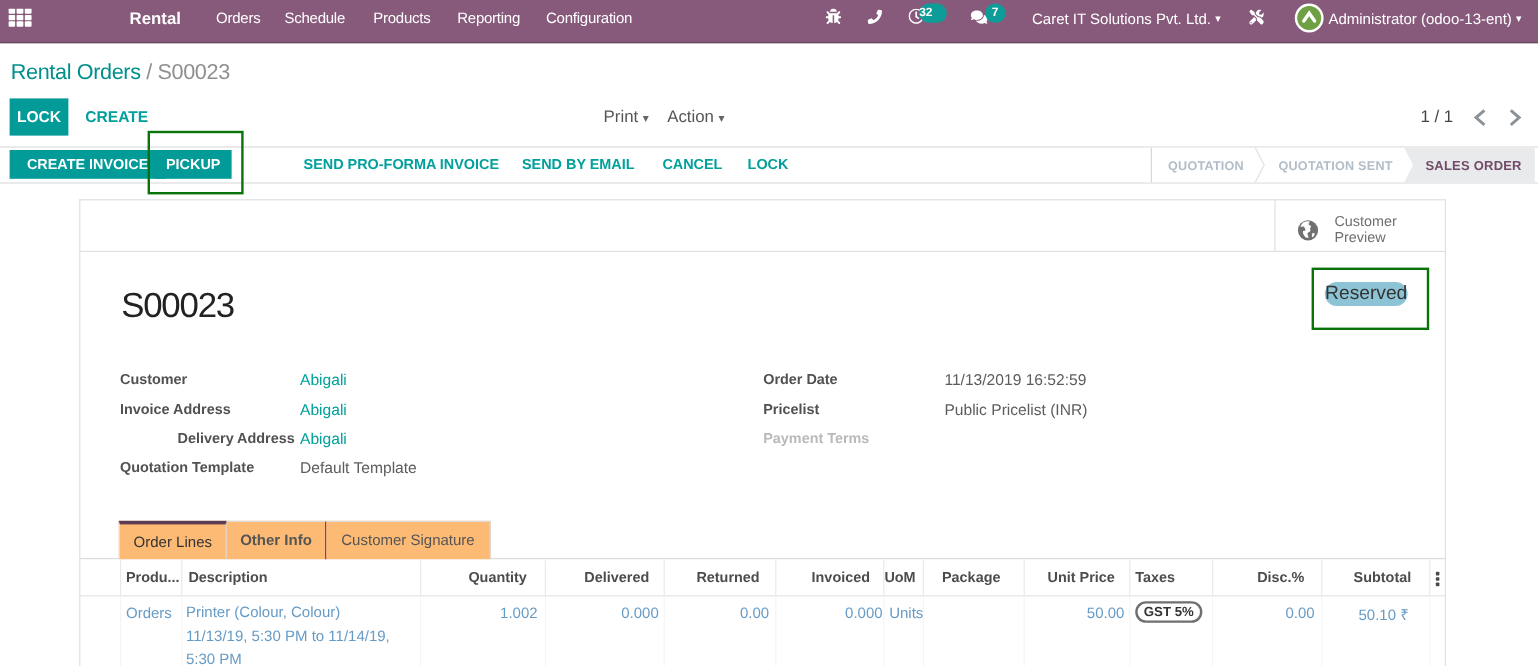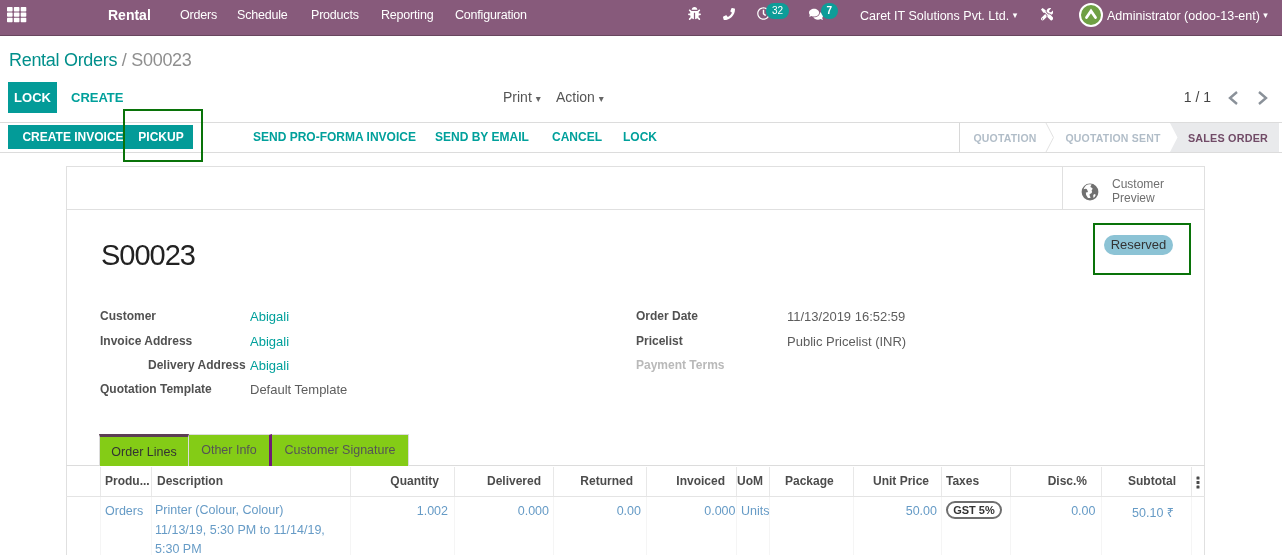--- a/index.html
+++ b/index.html
@@ -29,21 +29,21 @@
   
   #sheet { left:66px; top:166px; width:1139px; height:390px; background:#fff; border:1px solid #e0e0e0; border-bottom:none; }
   #btnbox { left:66px; top:166px; width:1139px; height:44px; border-bottom:1px solid #e0e0e0; }
   #custprev { position:absolute; left:996px; top:0; width:142px; height:43px; border-left:1px solid #e0e0e0; color:#6f6f6f; font-size:12px; }
   #title { left:101px; top:241px; font-size:29px; letter-spacing:-1px; color:#222; line-height:1; }
   .flabel { position:absolute; font-size:12px; font-weight:bold; color:#515151; }
   .fval { position:absolute; font-size:13px; color:#5d5d5d; }
   .fteal { position:absolute; font-size:13px; color:#00a09b; }
 
   
-  .tab { position:absolute; top:434px; height:32px; line-height:31px; font-size:12.5px; text-align:center; background:#84cc16; }
+  .tab { position:absolute; top:434px; height:32px; line-height:31px; font-size:12.5px; text-align:center; background:#fdba74; }
 
   
   .th { position:absolute; top:474px; font-size:12px; font-weight:bold; color:#4c4c4c; }
   .num { text-align:right; }
   .cell { position:absolute; font-size:12.5px; color:#669bc6; }
 
   .greenbox { position:absolute; border:2px solid #097309; z-index:50; }
 </style>
 </head>
 <body>
@@ -129,30 +129,30 @@
 <div class="fval" style="left:250px; top:382px;">Default Template</div>
 
 
 <div class="flabel" style="left:636px; top:309px;">Order Date</div>
 <div class="fval" style="left:787px; top:309px;">11/13/2019 16:52:59</div>
 <div class="flabel" style="left:636px; top:334px;">Pricelist</div>
 <div class="fval" style="left:787px; top:334px;">Public Pricelist (INR)</div>
 <div class="flabel" style="left:636px; top:358px; color:#b9b9b9;">Payment Terms</div>
 
 
-<div class="abs" style="left:1104px; top:235px; width:69px; height:20px; background:#8cc3d5; border-radius:10px; color:#333; font-size:13px; text-align:center; line-height:20px;">Reserved</div>
+<div class="abs" style="left:1104px; top:235px; width:69px; height:20px; background:#8cc3d5; border-radius:10px; color:#333; font-size:16px; text-align:center; line-height:20px;">Reserved</div>
 
 
 <div class="greenbox" style="left:123px; top:109px; width:80px; height:53px;"></div>
 <div class="greenbox" style="left:1093px; top:223px; width:98px; height:52px;"></div>
 
 
 <div class="abs" style="left:66px; top:465px; width:1139px; height:1px; background:#dcdcdc;"></div>
 <div class="tab" style="left:99px; width:90px; border:1px solid #dcdcdc; border-top:3px solid #5c3d54; border-bottom:none; height:32px; color:#333;">Order Lines</div>
-<div class="tab" style="left:189px; width:83px; border-right:3px solid #701a75; border-top:1px solid #dcdcdc; color:#555;">Other Info</div>
+<div class="tab" style="left:189px; width:83px; border-right:1px solid #701a75; border-top:1px solid #dcdcdc; color:#555;font-weight:bold;">Other Info</div>
 <div class="tab" style="left:272px; width:137px; border-right:1px solid #dcdcdc; border-top:1px solid #dcdcdc; color:#555;">Customer Signature</div>
 
 
 <div class="th" style="left:105px;">Produ...</div>
 <div class="th" style="left:157px;">Description</div>
 <div class="th num" style="left:359px; width:80px;">Quantity</div>
 <div class="th num" style="left:461px; width:80px;">Delivered</div>
 <div class="th num" style="left:553px; width:80px;">Returned</div>
 <div class="th num" style="left:645px; width:80px;">Invoiced</div>
 <div class="th" style="left:737px;">UoM</div>
@@ -190,21 +190,21 @@
 <svg class="abs" style="left:687.5px;top:6.5px" width="13" height="13" viewBox="0 0 512 512">
     <path fill="#fff" d="M511.988 288.9c-.478 17.43-15.217 31.1-32.653 31.1H424v16c0 21.864-4.882 42.584-13.6 61.145l60.228 60.228c12.496 12.497 12.496 32.758 0 45.255-12.498 12.497-32.759 12.496-45.256 0l-54.736-54.736C345.886 467.965 314.351 480 280 480V236c0-6.627-5.373-12-12-12h-24c-6.627 0-12 5.373-12 12v244c-34.351 0-65.886-12.035-90.636-32.108l-54.736 54.736c-12.498 12.497-32.759 12.496-45.256 0-12.496-12.497-12.496-32.758 0-45.255l60.228-60.228C92.882 378.584 88 357.864 88 336v-16H32.666C15.23 320 .491 306.33.013 288.9-.484 270.816 14.028 256 32 256h56v-58.745l-46.628-46.628c-12.496-12.497-12.496-32.758 0-45.255 12.498-12.497 32.758-12.497 45.256 0L141.255 160h229.489l54.627-54.628c12.498-12.497 32.758-12.497 45.256 0 12.496 12.497 12.496 32.758 0 45.255L424 197.255V256h56c17.972 0 32.484 14.816 31.988 32.9zM257 0c-61.856 0-112 50.144-112 112h224C369 50.144 318.856 0 257 0z"></path>
   </svg>
 <svg class="abs" style="left:722.5px;top:8px" width="12" height="12" viewBox="0 0 512 512">
     <path fill="#fff" d="M493.4 24.6l-104-24c-11.3-2.6-22.9 3.3-27.5 13.9l-48 112c-4.2 9.8-1.4 21.3 6.9 28l60.6 49.6c-36 76.7-98.9 140.5-177.2 177.2l-49.6-60.6c-6.8-8.3-18.2-11.1-28-6.9l-112 48C3.9 366.5-2 378.1.6 389.4l24 104C27.1 504.2 36.7 512 48 512c256.1 0 464-207.5 464-464 0-11.2-7.7-20.9-18.6-23.4z"></path>
   </svg>
 <g></g>
 <svg class="abs" style="left:756.5px;top:7px" width="13" height="13" viewBox="0 0 512 512">
     <path fill="#fff" d="M256 8C119 8 8 119 8 256s111 248 248 248 248-111 248-248S393 8 256 8zm0 448c-110.5 0-200-89.5-200-200S145.5 56 256 56s200 89.5 200 200-89.5 200-200 200zm61.8-104.4l-84.9-61.7c-3.1-2.3-4.9-5.9-4.9-9.7V116c0-6.6 5.4-12 12-12h32c6.6 0 12 5.4 12 12v141.7l66.8 48.6c5.4 3.9 6.5 11.4 2.6 16.8L334.6 349c-3.9 5.3-11.4 6.5-16.8 2.6z"></path>
   </svg>
-<div class="abs" style="left:766px; top:3px; width:23px; height:15.5px; background:#0d9c98; border-radius:8px; color:#fff; font-size:10px; font-weight:normal; text-align:center; line-height:15.5px;">32</div>
+<div class="abs" style="left:766px; top:3px; width:23px; height:15.5px; background:#0d9c98; border-radius:8px; color:#fff; font-size:10px; font-weight:bold; text-align:left; line-height:15.5px;">32</div>
 <svg class="abs" style="left:809px;top:7.5px" width="14" height="12.5" viewBox="0 0 576 512">
     <path fill="#fff" d="M416 192c0-88.4-93.1-160-208-160S0 103.6 0 192c0 34.3 14.1 65.9 38 92-13.4 30.2-35.5 54.2-35.8 54.5-2.2 2.3-2.8 5.7-1.5 8.7S4.8 352 8 352c36.6 0 66.9-12.3 88.7-25 32.2 15.7 70.3 25 111.3 25 114.9 0 208-71.6 208-160zm122 220c23.9-26 38-57.7 38-92 0-66.9-53.5-124.2-129.3-148.1.9 6.6 1.3 13.3 1.3 20.1 0 105.9-107.7 192-240 192-10.8 0-21.3-.8-31.7-1.9C207.8 439.6 281.8 480 368 480c41 0 79.1-9.2 111.3-25 21.8 12.7 52.1 25 88.7 25 3.2 0 6.1-1.9 7.3-4.8 1.3-2.9.7-6.3-1.5-8.7-.3-.3-22.4-24.2-35.8-54.5z"></path>
   </svg>
 <div class="abs" style="left:820.5px; top:3px; width:17.5px; height:15.5px; background:#0d9c98; border-radius:8px; color:#fff; font-size:10px; font-weight:bold; text-align:center; line-height:15.5px;">7</div>
 <div class="abs" style="left:860px; top:0; height:31px; line-height:31px; color:#fff; font-size:12.5px;">Caret IT Solutions Pvt. Ltd. <span style="font-size:9px; vertical-align:2px;">▾</span></div>
 <svg class="abs" style="left:1040.5px;top:8px" width="12.5" height="12.5" viewBox="0 0 512 512">
     <path fill="#fff" d="M501.1 395.7L384 278.6c-23.1-23.1-57.6-27.6-85.4-13.9L192 158.1V96L64 0 0 64l96 128h62.1l106.6 106.6c-13.6 27.8-9.2 62.3 13.9 85.4l117.1 117.1c14.6 14.6 38.2 14.6 52.7 0l52.7-52.7c14.5-14.6 14.5-38.2 0-52.7zM331.7 225c28.3 0 54.9 11 74.9 31l19.4 19.4c15.8-6.9 30.8-16.5 43.8-29.5 37.1-37.1 49.7-89.3 37.9-136.7-2.2-9-13.5-12.1-20.1-5.5l-74.4 74.4-67.9-11.3L334 98.9l74.4-74.4c6.6-6.6 3.4-17.9-5.7-20.2-47.4-11.7-99.6.9-136.6 37.9-28.5 28.5-41.9 66.1-41.2 103.6l82.1 82.1c8.1-1.9 16.5-2.9 24.7-2.9zm-103.9 82l-56.7-56.7L18.7 402.8c-25 25-25 65.5 0 90.5s65.5 25 90.5 0l123.6-123.6c-7.6-19.9-9.9-41.6-5-62.7zM64 472c-13.2 0-24-10.8-24-24 0-13.3 10.7-24 24-24s24 10.7 24 24c0 13.2-10.7 24-24 24z"></path>
   </svg>
 <div class="abs" style="left:1079px; top:2.5px; width:24px; height:24px; border-radius:50%; background:#6fa044; border:2px solid #fff;">
   <svg style="position:absolute;left:2px;top:2.5px" width="16" height="16" viewBox="0 0 16 16">

